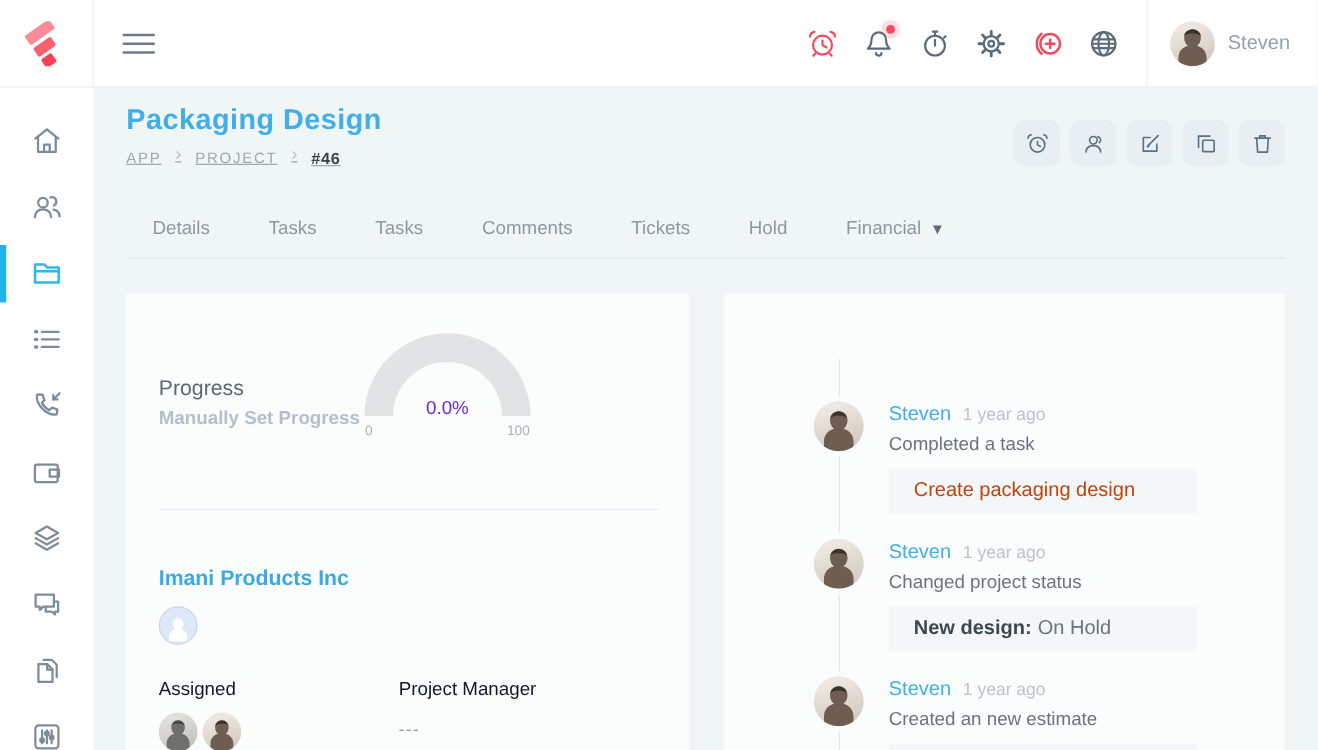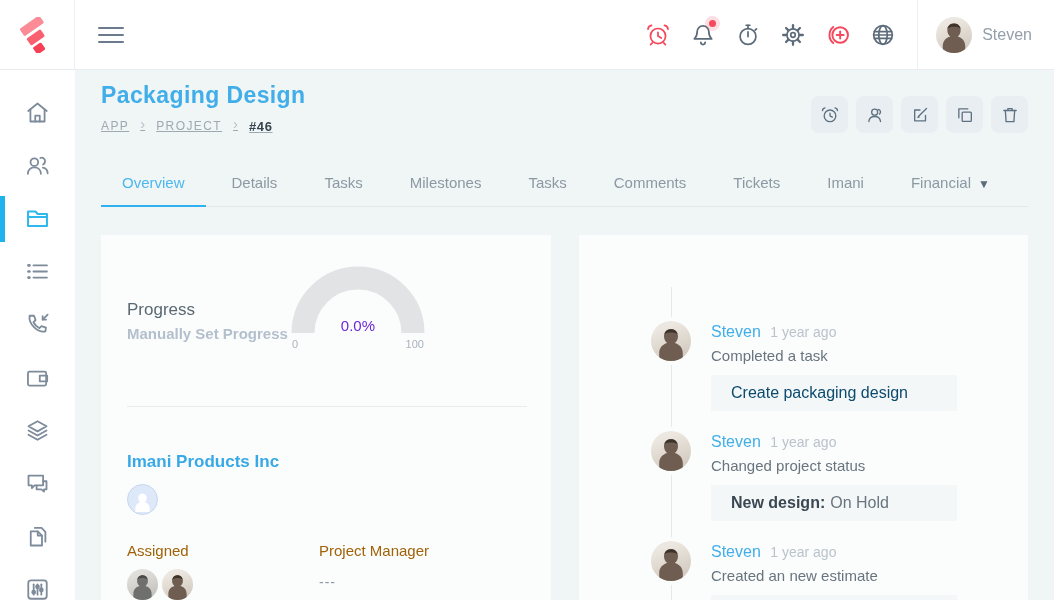--- a/index.html
+++ b/index.html
@@ -84,36 +84,36 @@
   .gauge-ticks { display:flex; justify-content:space-between; font-size:11px; color:#a9b3bb; padding:0 4px; margin-top:1px; }
   .gauge-value { position:absolute; left:0; right:0; bottom:16px; font-size:15px; color:#6d28d9; }
   .card-divider { margin:56px 24px 0 26px; border-top:1px solid #e8ecee; }
 
   .company { padding:45px 26px 0 26px; }
   .company-name { color:#38a9e6; font-size:17px; font-weight:600; cursor:pointer; display:inline-block; }
   .company-avatar { margin-top:12px; width:31px; height:31px; border-radius:50%; background:#dde8f8; border:1px solid #c8d7ef; display:flex; align-items:center; justify-content:center; cursor:pointer; overflow:hidden; }
   .company-avatar svg { width:25px; height:25px; fill:#fff; margin-top:4px; }
   .people-row { display:flex; margin-top:27px; }
   .people-col { width:192px; }
-  .field-label { font-size:15px; color:#a16207; }
+  .field-label { font-size:15px; color:#0f172a; }
   .avatars { display:flex; gap:4px; margin-top:10px; }
   .avatars .photo { cursor:pointer; }
   .pm-value { margin-top:15px; color:#8d99a4; font-size:14px; letter-spacing:1px; }
 
   
   .timeline-line { position:absolute; left:92px; top:52px; bottom:0; width:1px; background:#e5e9eb; }
   .t-entry { position:relative; margin:0 71px 0 132px; }
   .t-entry.first { margin-top:88px; }
   .t-entry + .t-entry { margin-top:22px; }
   .t-avatar { position:absolute; left:-60px; top:-2px; box-shadow:0 0 0 4px #fbfdfd; cursor:pointer; }
   .t-name { font-size:16px; color:#41aee9; cursor:pointer; }
   .t-time { font-size:14px; color:#bac3cb; margin-left:5px; }
   .t-action { margin-top:6px; font-size:15px; color:#68747e; }
   .t-detail { margin-top:11px; background:#f3f7f8; padding:9px 20px; font-size:16px; min-height:20px; }
-  .t-detail.link { color:#0c4a6e; cursor:pointer; }
+  .t-detail.link { color:#c2410c; cursor:pointer; }
   .t-detail .b { font-weight:700; color:#3b4852; }
   .t-detail .v { color:#68747e; margin-left:5px; }
 </style>
 </head>
 <body>
 
 <div class="header">
   <div class="logo-box">
     <span class="icon">
       <svg width="36" height="36" viewBox="0 0 36 36">
@@ -327,28 +327,26 @@
         <svg viewBox="0 0 24 24">
             <path d="M4.6 6.6h14.8"></path>
             <path d="M9.4 6.6V4.4h5.2v2.2"></path>
             <path d="M6.4 6.6l.9 13.4h9.4l.9-13.4"></path>
           </svg>
       </button>
     </div>
   </div>
 
   <div class="tabs">
-    <div class="tab active"><span>Overview</span></div>
     <div class="tab"><span>Details</span></div>
     <div class="tab"><span>Tasks</span></div>
-    <div class="tab"><span>Milestones</span></div>
     <div class="tab"><span>Tasks</span></div>
     <div class="tab"><span>Comments</span></div>
     <div class="tab"><span>Tickets</span></div>
-    <div class="tab"><span>Imani</span></div>
+    <div class="tab"><span>Hold</span></div>
     <div class="tab"><span>Financial</span><span class="caret">▼</span></div>
   </div>
 
   <div class="content">
 
     <div class="card card-left">
       <div class="progress-row">
         <div class="progress-labels">
           <div class="progress-title">Progress</div>
           <div class="progress-sub">Manually Set Progress</div>

